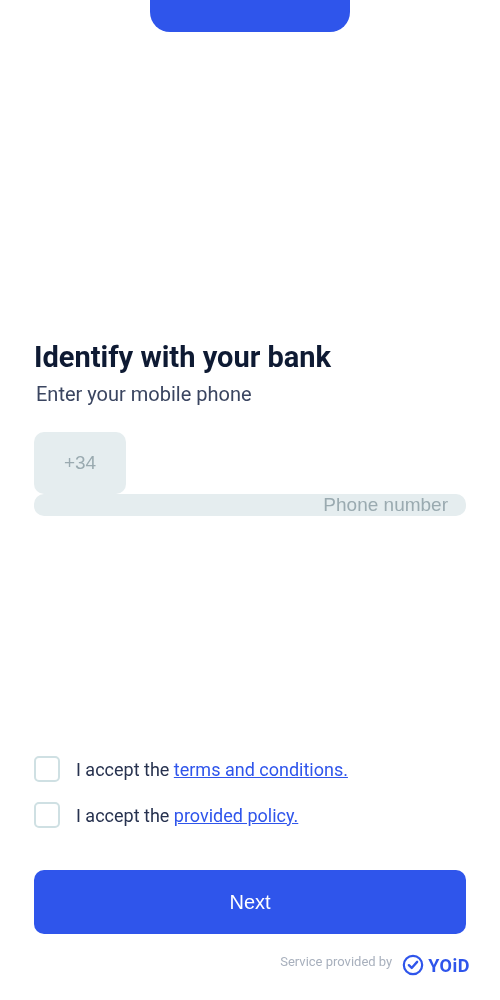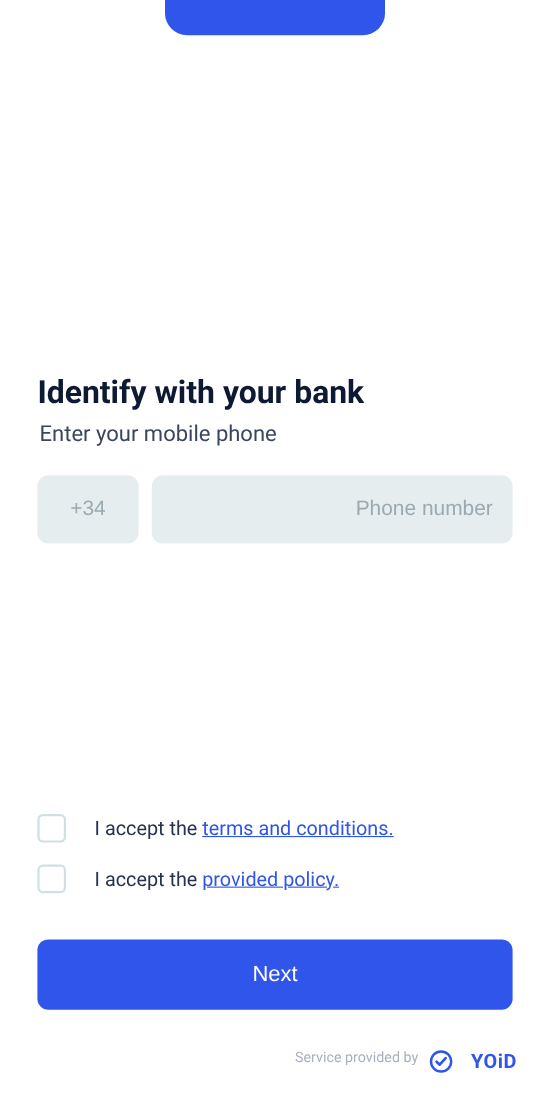--- a/index.html
+++ b/index.html
@@ -60,41 +60,42 @@
     margin-bottom: 8px;
   }
   .subtitle {
     font-size: 20px;
     color: #3a4560;
     margin-bottom: 26px;
     margin-left: 2px;
   }
   .phone-row {
     display: flex;
-    gap: 12px;
+    gap: 0;
+    flex-direction: column;
   }
   .cc-input, .phone-input {
     height: 62px;
     border: none;
     background: #e5edef;
     border-radius: 10px;
     font-size: 19px;
     color: #8fa0a5;
     padding: 0 18px;
     outline: none;
   }
   .cc-input { width: 92px; text-align: center; padding: 0 6px;}
   .phone-input { flex: 1; text-align: right; }
   .cc-input::placeholder, .phone-input::placeholder { color: #9aaab0; }
   .flex-grow { flex: 1; }
   .checks { margin-bottom: 22px; }
   .check-row {
     display: flex;
     align-items: center;
-    gap: 26px;
+    gap: 16px;
     margin-bottom: 20px;
   }
   .checkbox {
     width: 26px;
     height: 26px;
     border: 2px solid #cfe0e3;
     border-radius: 5px;
     background: #fff;
     flex-shrink: 0;
     cursor: pointer;
@@ -111,35 +112,35 @@
   .next-btn {
     width: 100%;
     height: 64px;
     background: #2f55eb;
     color: #fff;
     border: none;
     border-radius: 10px;
     font-size: 20px;
     font-weight: 500;
     cursor: pointer;
-    margin-bottom: 36px;
+    margin-bottom: 20px;
   }
   .footer {
     display: flex;
     align-items: flex-start;
     justify-content: flex-end;
     gap: 10px;
     padding: 0 30px 24px 0;
     font-size: 13px;
     color: #a8b0bd;
   }
   .logo {
     display: flex;
     align-items: center;
-    gap: 16px;
+    gap: 4px;
     color: #2f55eb;
     font-weight: 700;
     font-size: 18px;
     letter-spacing: 0.5px;
   }
   .logo svg { display: block; }
 </style>
 </head>
 <body>
 

